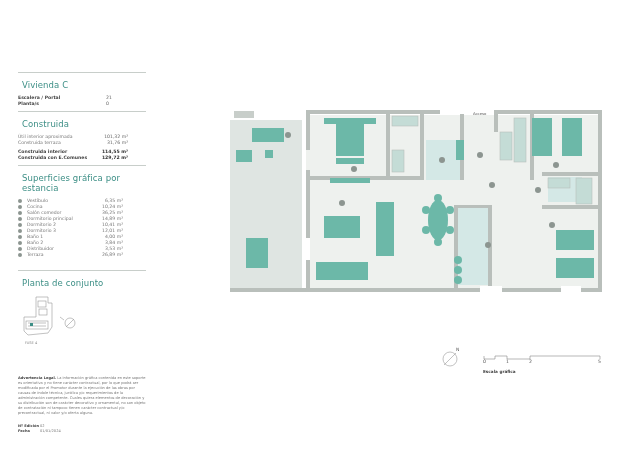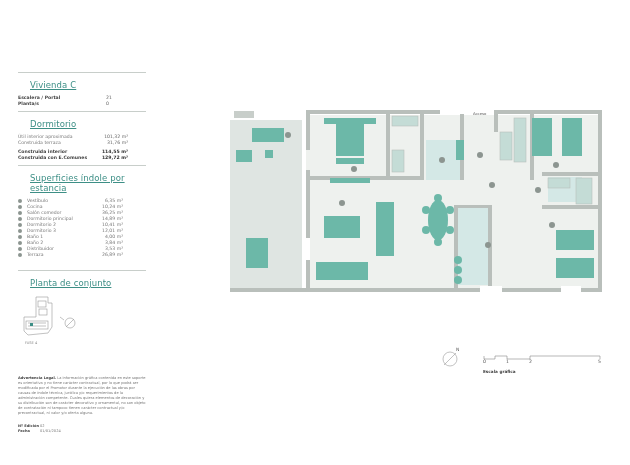--- a/index.html
+++ b/index.html
@@ -2,21 +2,21 @@
 <html><head>
   <meta charset="utf-8">
   <style>
     html, body { margin: 0; padding: 0; }
     body {
       width: 630px; height: 465px; background: #ffffff; position: relative; overflow: hidden;
       font-family: "DejaVu Sans", sans-serif; color: #333;
     }
     .sidebar { position: absolute; left: 18px; top: 72px; width: 128px; }
     .rule { border-top: 1px solid #c8ceca; margin: 0; }
-    .h1 { color: #3d8f86; font-size: 8.5px; margin: 7px 0 5px 12px; font-weight: normal; letter-spacing: 0.1px; text-decoration: underline; }
+    .h1 { color: #3d8f86; font-size: 8.5px; margin: 7px 0 5px 4px; font-weight: normal; letter-spacing: 0.1px; }
     .kv { display: flex; font-size: 4.6px; line-height: 6px; color: #444; }
     .kv .k { width: 70px; font-weight: bold; }
     .kv .k.light { font-weight: normal; color: #777; }
     .kv .v { width: 40px; text-align: right; color: #666; }
     .kv .v.left { text-align: left; padding-left: 18px; width: 30px; }
     .kv .v.bold { font-weight: bold; color: #333; }
     .gap { height: 4px; }
     .room-row { display: flex; align-items: center; font-size: 4.6px; line-height: 6px; color: #777; }
     .dot { width: 4px; height: 4px; border-radius: 50%; background: #8c9590; margin-right: 5px; }
     .room-row .k { width: 60px; }
@@ -43,41 +43,41 @@
   <div class="kv">
     <span class="k">Escalera / Portal</span>
     <span class="v left">21</span>
   </div>
   <div class="kv">
     <span class="k">Planta/s</span>
     <span class="v left">0</span>
   </div>
   <div class="gap"></div>
   <div class="rule"></div>
-  <div class="h1">Dormitorio</div>
+  <div class="h1">Construida</div>
   <div class="kv">
     <span class="k light">Útil interior aproximada</span>
     <span class="v">101,32 m²</span>
   </div>
   <div class="kv">
     <span class="k light">Construida terraza</span>
     <span class="v">31,76 m²</span>
   </div>
   <div style="height:3px"></div>
   <div class="kv">
     <span class="k">Construida interior</span>
     <span class="v bold">114,55 m²</span>
   </div>
   <div class="kv">
     <span class="k">Construida con E.Comunes</span>
     <span class="v bold">129,72 m²</span>
   </div>
   <div class="gap"></div>
   <div class="rule"></div>
-  <div class="h1">Superficies índole por estancia</div>
+  <div class="h1">Superficies gráfica por estancia</div>
   <div id="room-list">
     <div class="room-row">
         <span class="dot"></span>
         <span class="k">Vestíbulo</span>
         <span class="v">6,35 m²</span>
       </div>
     <div class="room-row">
         <span class="dot"></span>
         <span class="k">Cocina</span>
         <span class="v">10,24 m²</span>

